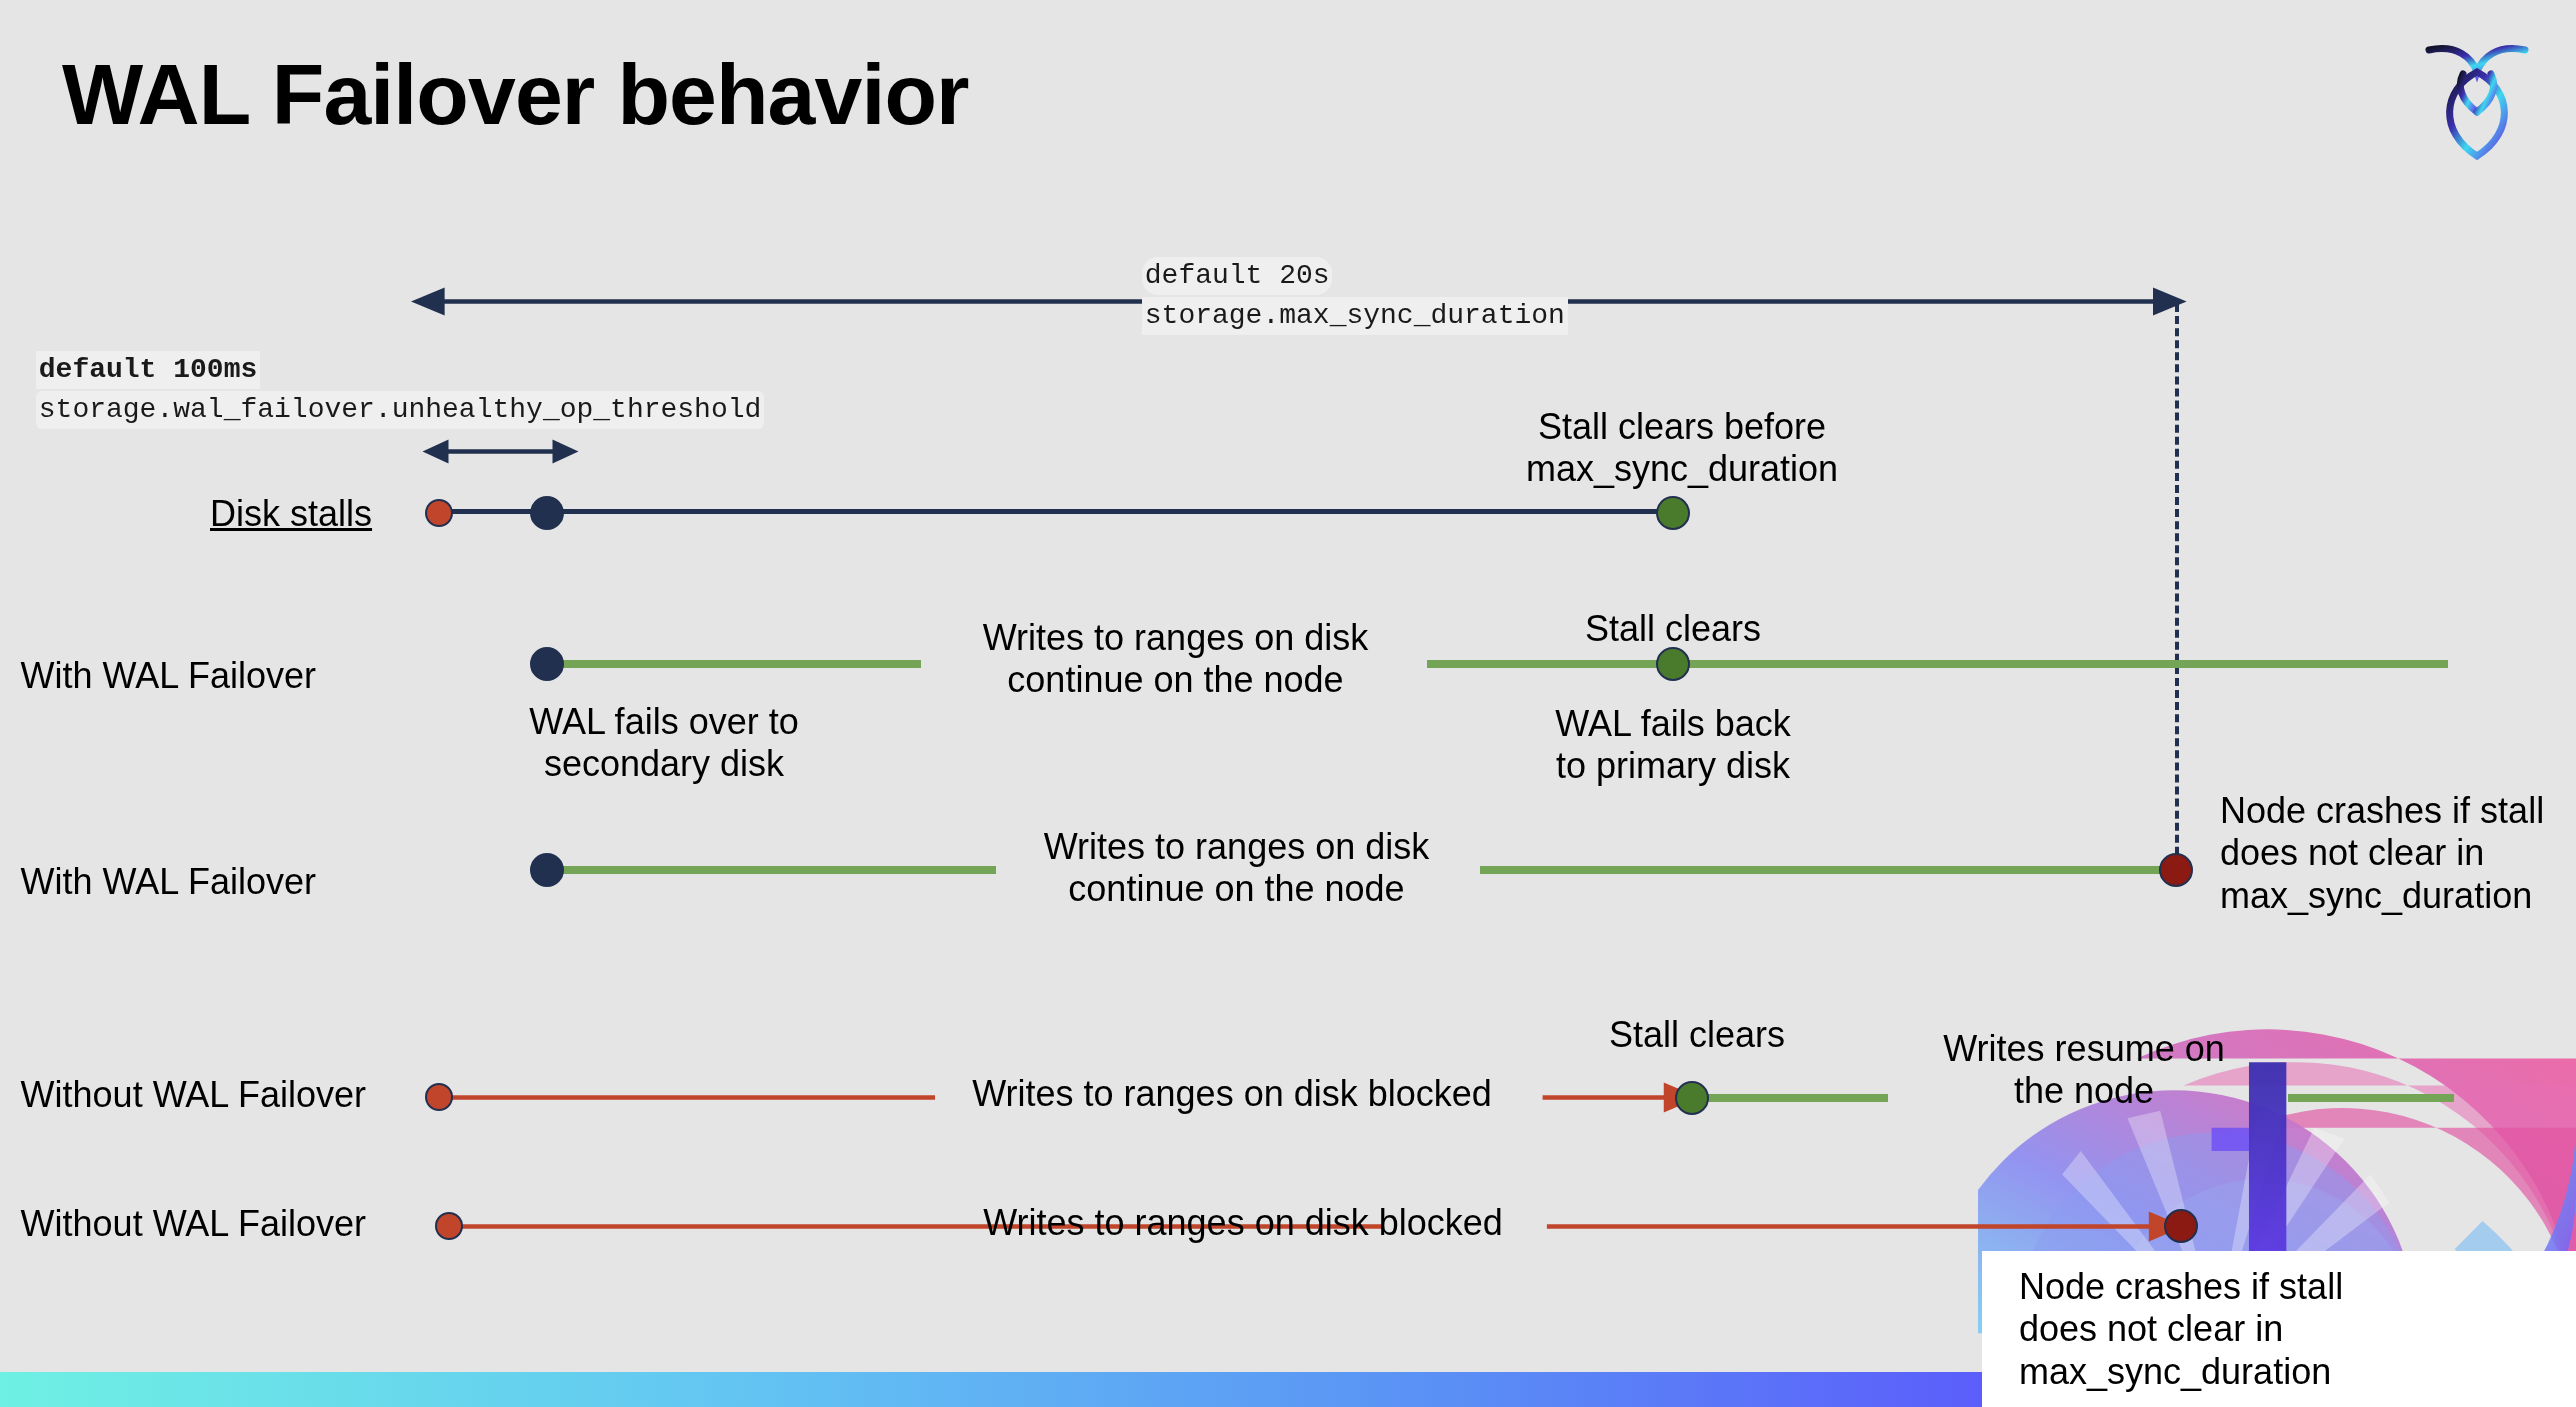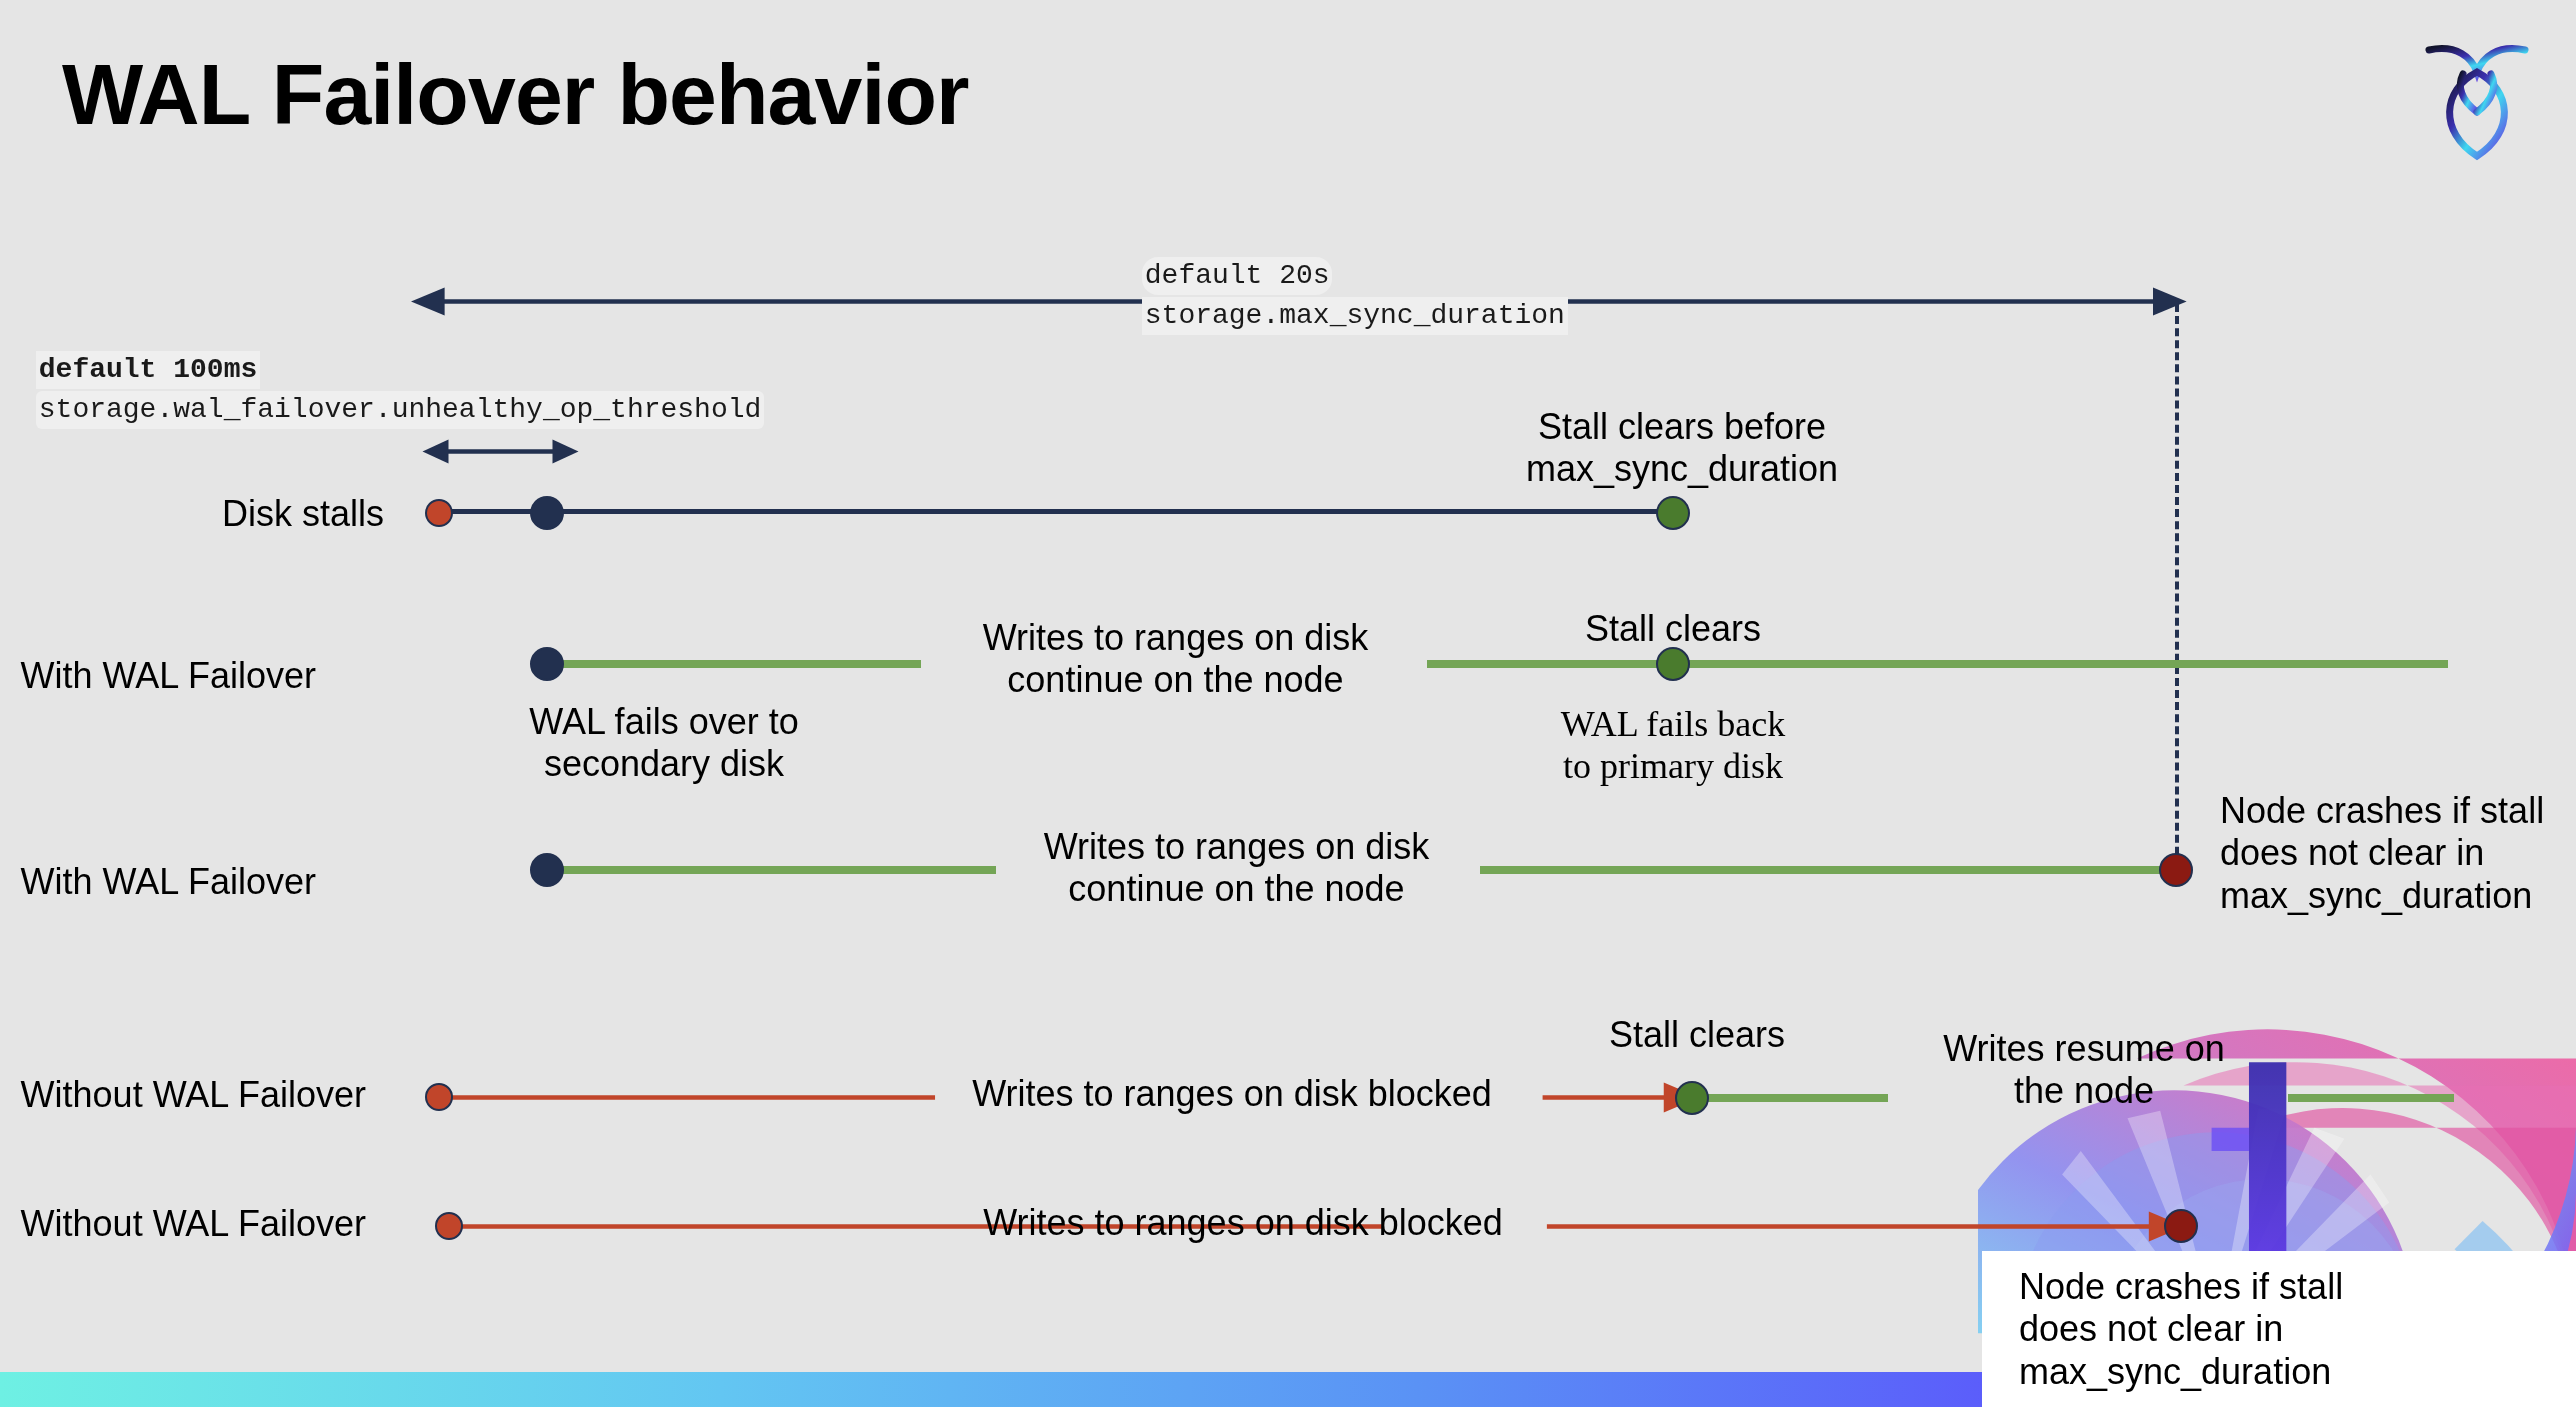--- a/index.html
+++ b/index.html
@@ -214,21 +214,21 @@
 
   <div class="code-chip" style="left:36px; top:351px;font-weight:bold;">default 100ms</div>
   <div class="code-chip" style="left:36px; top:391px;border-radius:6px;">storage.wal_failover.unhealthy_op_threshold</div>
 
   <svg class="abs" style="left:422px; top:432px; width:157px; height:39px;" xmlns="http://www.w3.org/2000/svg" viewBox="0 0 168 42" width="157" height="39">
     <line x1="22" y1="21" x2="146" y2="21" stroke="#22304f" stroke-width="5"></line>
     <polygon points="0,21 28,8 28,34" fill="#22304f"></polygon>
     <polygon points="168,21 140,8 140,34" fill="#22304f"></polygon>
   </svg>
 
-  <div class="row-label" style="left:222px; top:494px;">Disk stalls</div>
+  <div class="row-label" style="left:210px; top:494px;text-decoration:underline;">Disk stalls</div>
 
   <div class="seg navy" style="left:435px; top:509px; width:1243px;"></div>
   <div class="dot red" style="left:425px; top:499px; width:28px; height:28px;"></div>
   <div class="dot navy" style="left:530px; top:496px; width:34px; height:34px;"></div>
   <div class="dot green" style="left:1656px; top:496px; width:34px; height:34px;"></div>
 
   <div class="note" style="left:1514px; top:406px; width:336px;">Stall clears before
 max_sync_duration</div>
 
   <div class="row-label" style="left:20.6px; top:656px;">With WAL Failover</div>
@@ -236,21 +236,21 @@
   <div class="seg green" style="left:542px; top:660px; width:379px;"></div>
   <div class="seg green" style="left:1427px; top:660px; width:1021px;"></div>
   <div class="dot navy" style="left:530px; top:647px; width:34px; height:34px;"></div>
   <div class="dot green" style="left:1656px; top:647px; width:34px; height:34px;"></div>
 
   <div class="note" style="left:942px; top:617px; width:467px;">Writes to ranges on disk
 continue on the node</div>
   <div class="note" style="left:477px; top:701px; width:374px;">WAL fails over to
 secondary disk</div>
   <div class="note" style="left:1505px; top:608px; width:336px;">Stall clears</div>
-  <div class="note" style="left:1505px; top:703px; width:336px;font-family:Liberation Serif, serif;">WAL fails  back
+  <div class="note" style="left:1505px; top:703px; width:336px;">WAL fails  back
 to primary disk</div>
 
   <div class="row-label" style="left:20.6px; top:862px;">With WAL Failover</div>
 
   <div class="seg green" style="left:542px; top:866px; width:454px;"></div>
   <div class="seg green" style="left:1480px; top:866px; width:699px;"></div>
   <div class="dot navy" style="left:530px; top:853px; width:34px; height:34px;"></div>
   <div class="dot darkred" style="left:2159px; top:853px; width:34px; height:34px;"></div>
 
   <div class="note" style="left:1003px; top:826px; width:467px;">Writes to ranges on disk

